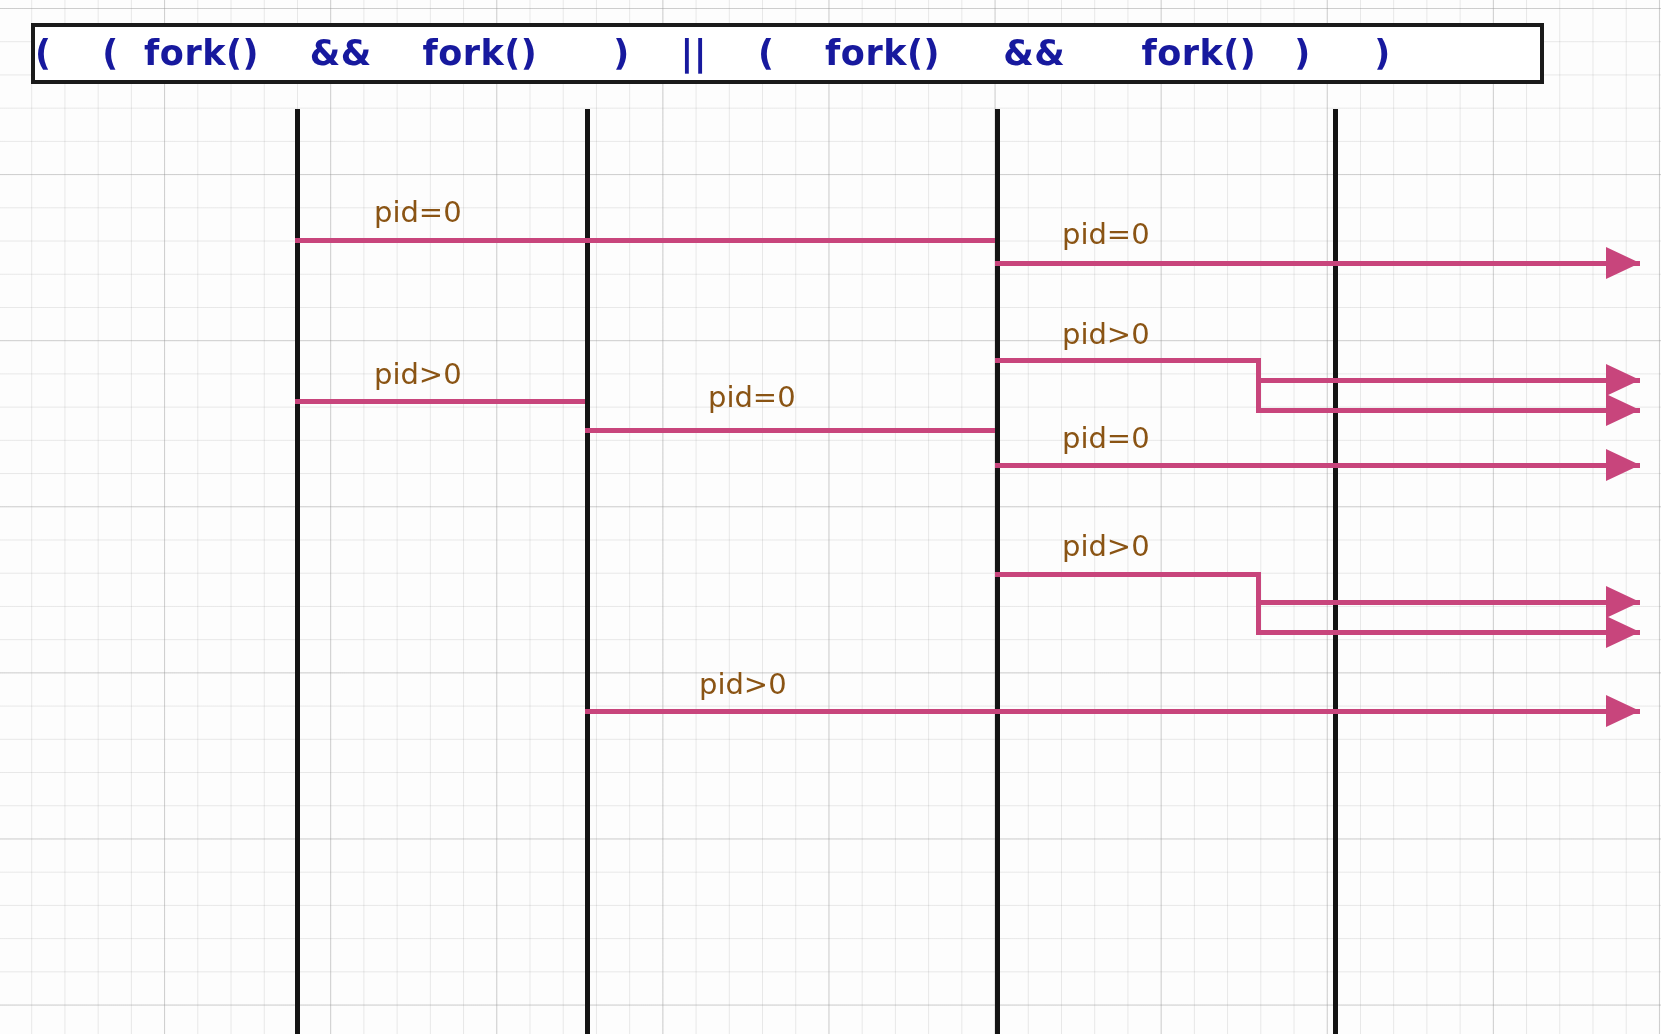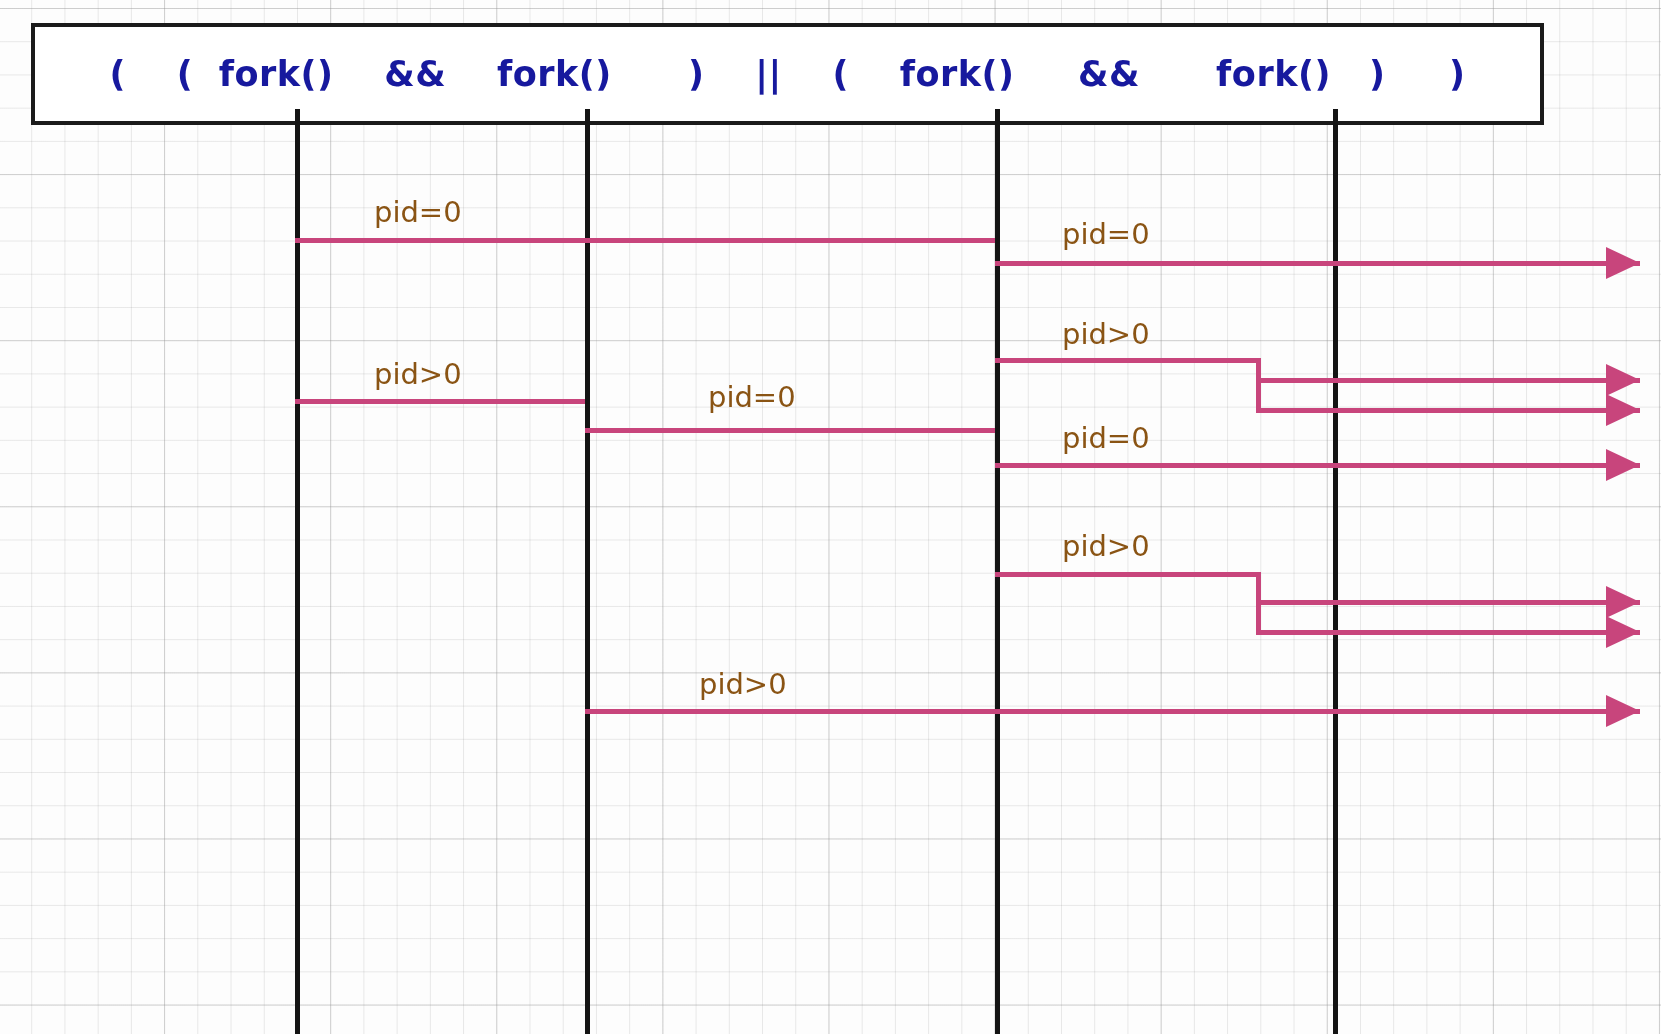--- a/index.html
+++ b/index.html
@@ -31,27 +31,26 @@
       33.22px 33.22px;
     background-position: -2px 8px, -2px 8px, -2px 8px, -2px 8px;
   }
 
   
   .expr-bar {
     position: absolute;
     left: 31px;
     top: 23px;
     width: 1513px;
-    height: 102px;
+    height: 61px;
     background: #ffffff;
     border: 4px solid #1a1a1a;
     box-sizing: border-box;
     display: flex;
     align-items: center;
-    justify-content: center;
   }
   .expr-text {
     color: #17199e;
     font-family: "DejaVu Sans", sans-serif;
     font-weight: bold;
     font-size: 35px;
     letter-spacing: 0.5px;
     white-space: pre;
     line-height: 1;
   }

